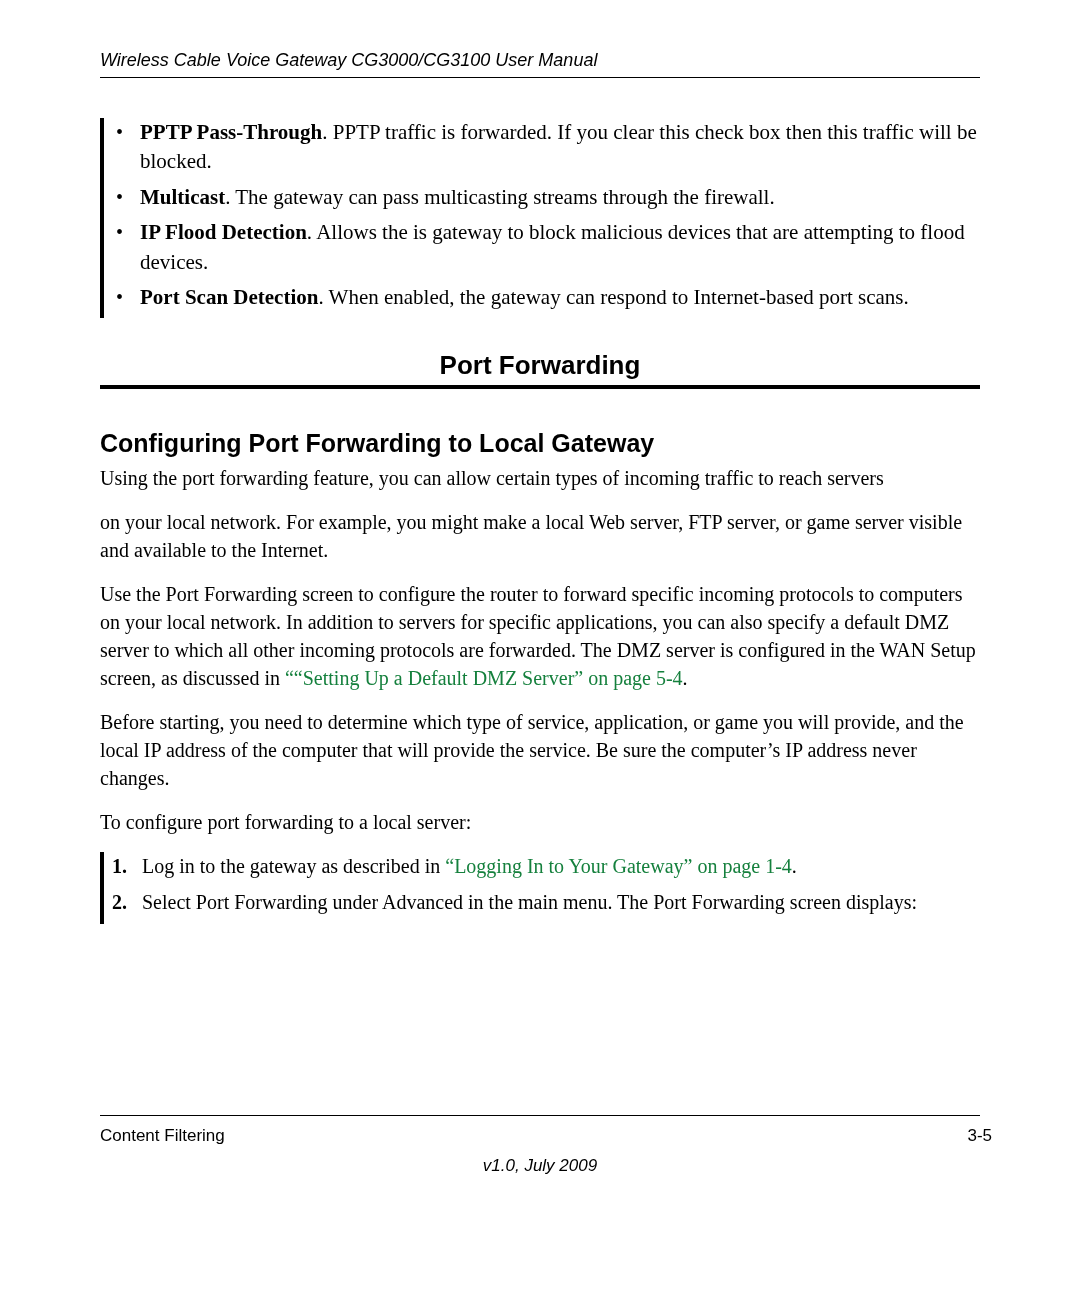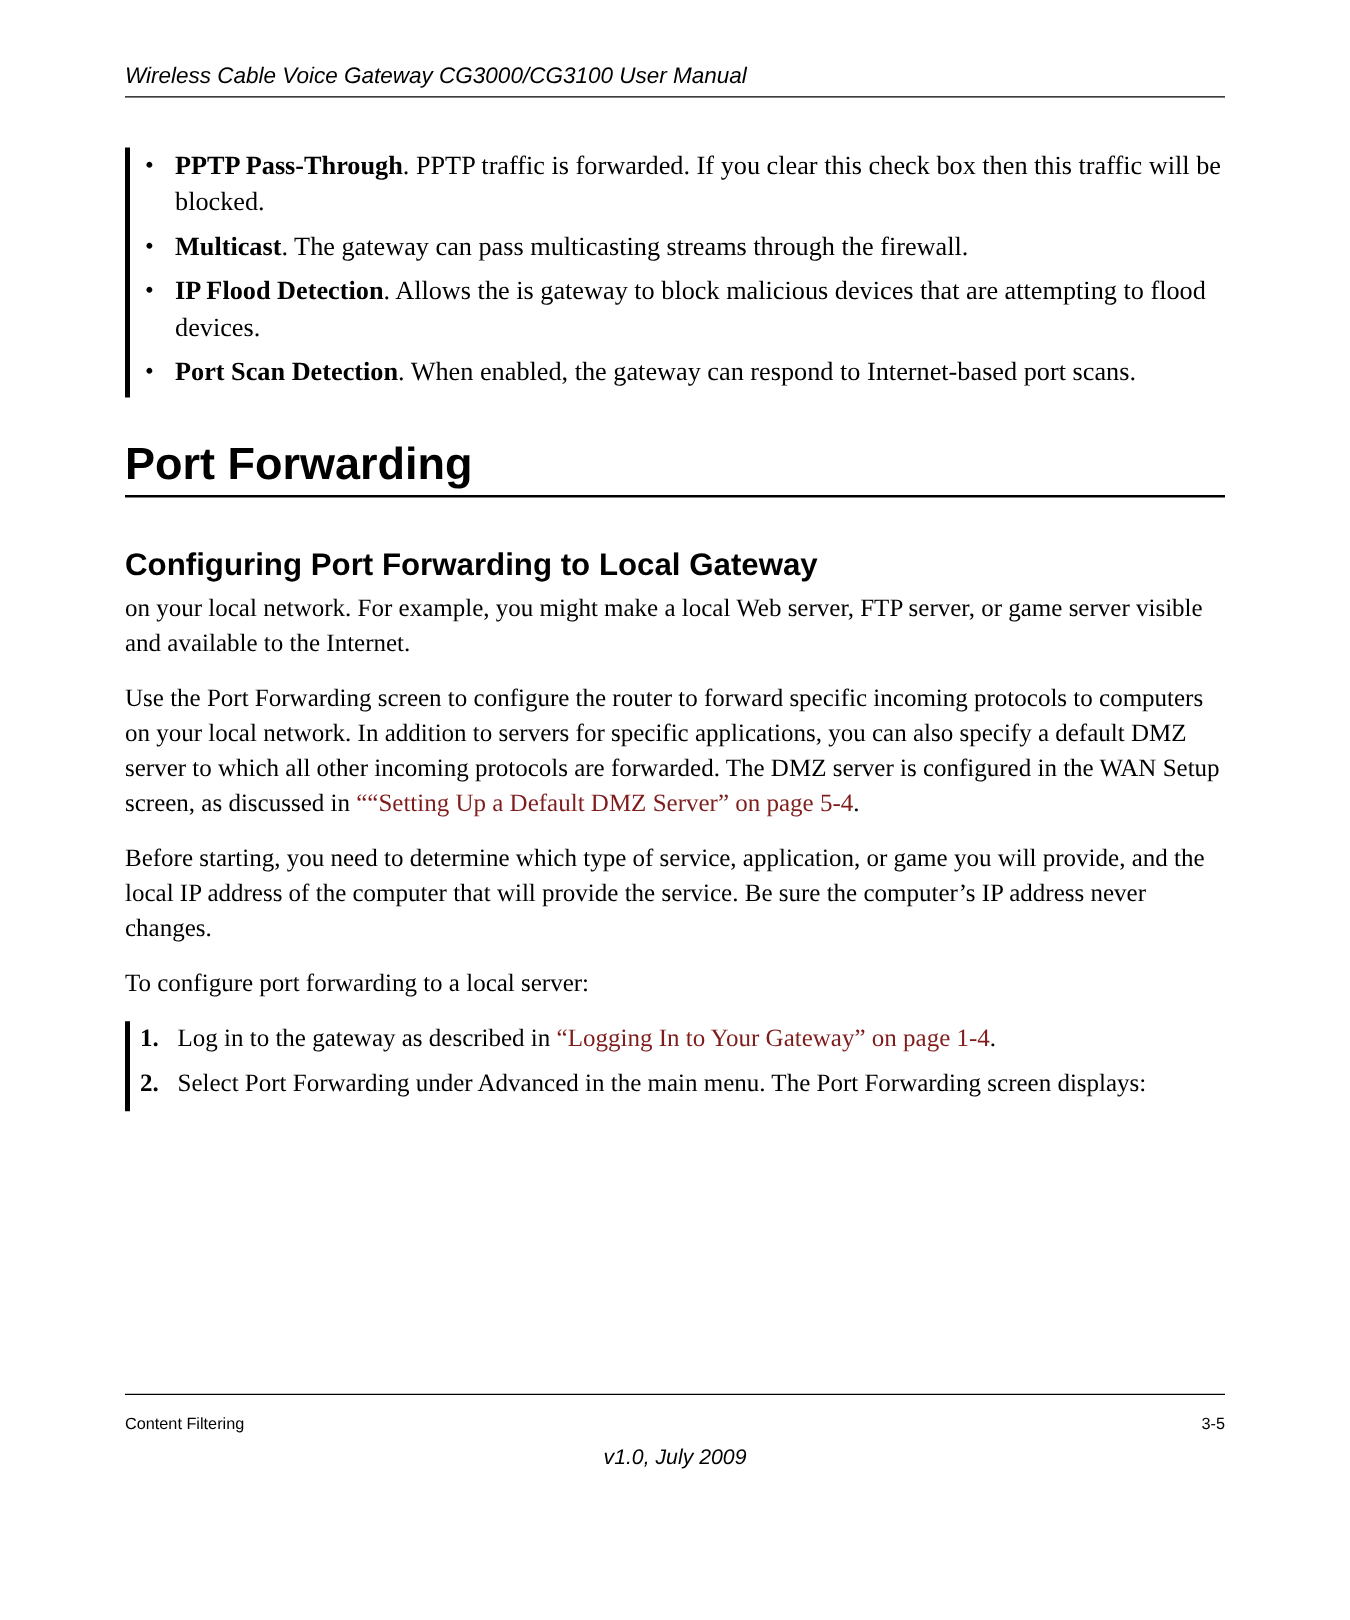--- a/index.html
+++ b/index.html
@@ -55,37 +55,38 @@
     content: "•";
     position: absolute;
     left: 4px;
     top: 0;
     font-size: 20px;
   }
   .bold { font-weight: bold; }
   h1.section {
     font-family: Arial, Helvetica, sans-serif;
     font-weight: bold;
-    font-size: 36px;
+    font-size: 26px;
     margin: 32px 0 4px 0;
-    border-bottom: 2px solid #000000;
+    border-bottom: 4px solid #000000;
     padding-bottom: 4px;
+    text-align: center;
   }
   h2.subsection {
     font-family: Arial, Helvetica, sans-serif;
     font-weight: bold;
     font-size: 25px;
     margin: 40px 0 6px 0;
   }
   p.body {
     font-size: 20px;
     line-height: 1.4;
     margin: 4px 0 16px 0;
   }
-  .link { color: #7f1d1d; }
+  .link { color: #15803d; }
   ol.steps {
     list-style: none;
     counter-reset: step;
     padding: 0;
     margin: 0;
     flex: 1;
   }
   ol.steps > li {
     counter-increment: step;
     position: relative;
@@ -104,26 +105,26 @@
   .footer-line {
     position: absolute;
     left: 100px;
     right: 100px;
     bottom: 180px;
     border-top: 1.5px solid #000;
   }
   .footer-row {
     position: absolute;
     left: 100px;
-    right: 100px;
+    right: 88px;
     bottom: 150px;
     display: flex;
     justify-content: space-between;
     font-family: Arial, Helvetica, sans-serif;
-    font-size: 13px;
+    font-size: 17px;
     align-items: flex-end;
   }
   .footer-version {
     position: absolute;
     left: 0;
     right: 0;
     bottom: 120px;
     text-align: center;
     font-style: italic;
     font-family: Arial, Helvetica, sans-serif;
@@ -154,20 +155,21 @@
       <li>
         <span class="bold">Port Scan Detection</span><span>. When enabled, the gateway can respond to Internet-based port scans.</span>
       </li>
     </ul>
   </div>
 
   <h1 class="section">Port Forwarding</h1>
 
   <h2 class="subsection">Configuring Port Forwarding to Local Gateway</h2>
 
+  <p class="body">Using the port forwarding feature, you can allow certain types of incoming traffic to reach servers</p>
   <p class="body">on your local network. For example, you might make a local Web server, FTP server, or game server visible and available to the Internet.</p>
 
   <p class="body">
     <span>Use the Port Forwarding screen to configure the router to forward specific incoming protocols to computers on your local network. In addition to servers for specific applications, you can also specify a default DMZ server to which all other incoming protocols are forwarded. The DMZ server is configured in the WAN Setup screen, as discussed in </span><span class="link">““Setting Up a Default DMZ Server” on page 5-4</span><span>.</span>
   </p>
 
   <p class="body">Before starting, you need to determine which type of service, application, or game you will provide, and the local IP address of the computer that will provide the service. Be sure the computer’s IP address never changes.</p>
   <p class="body">To configure port forwarding to a local server:</p>
 
   <div class="changebar-row">

